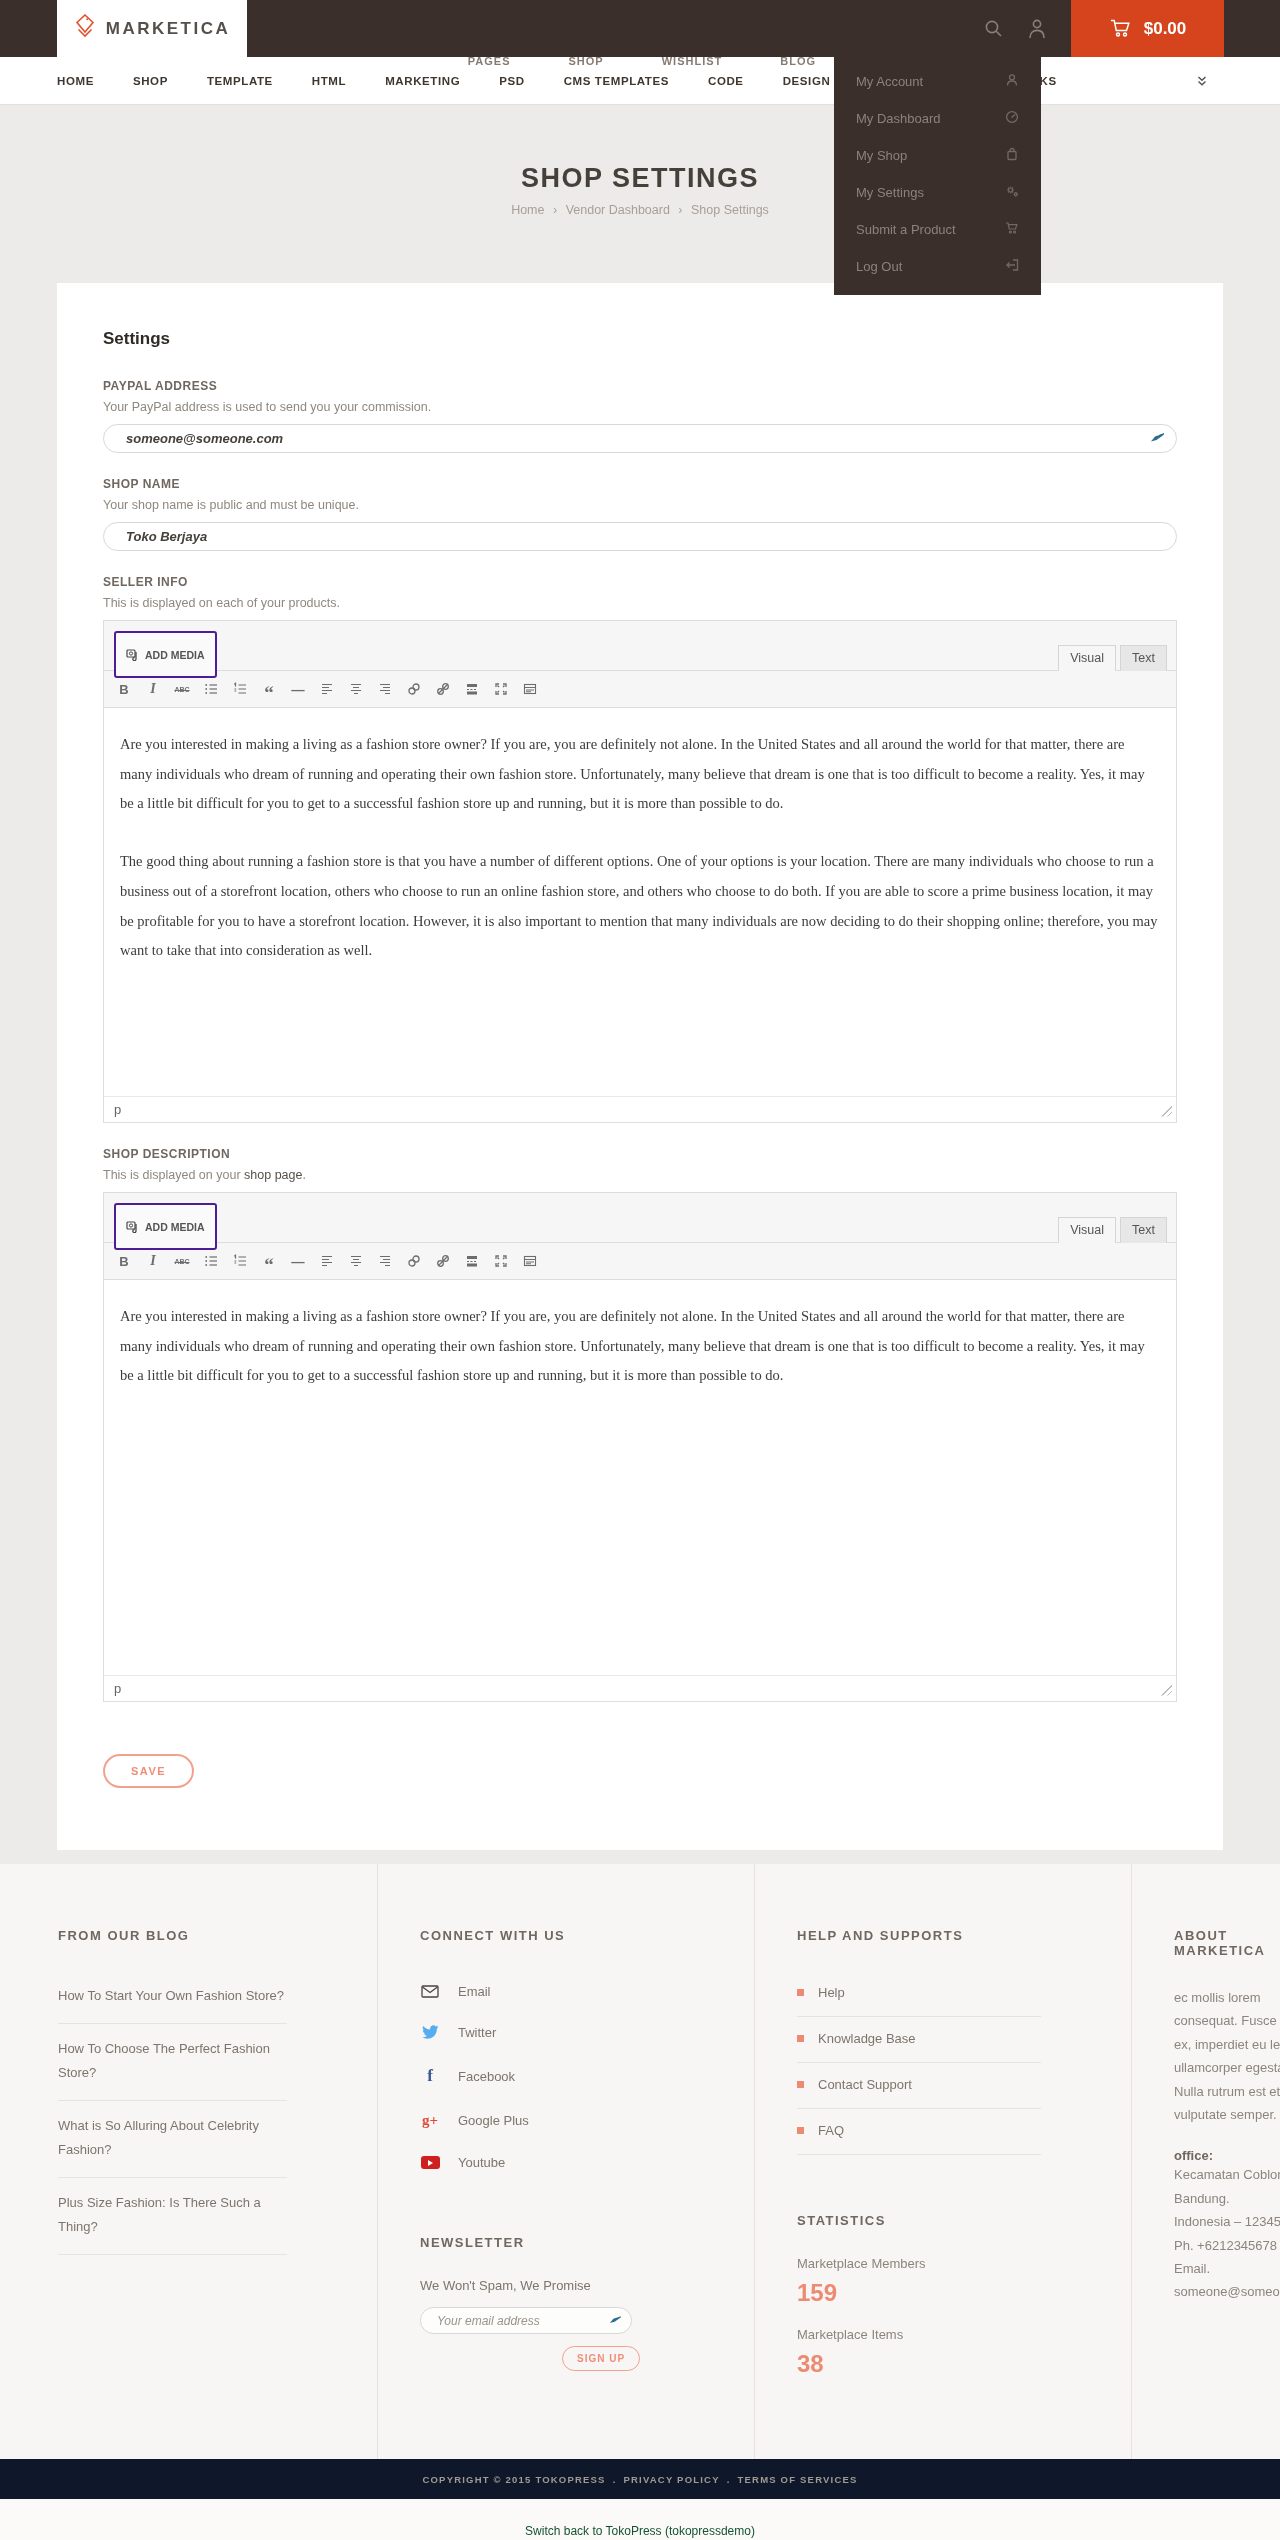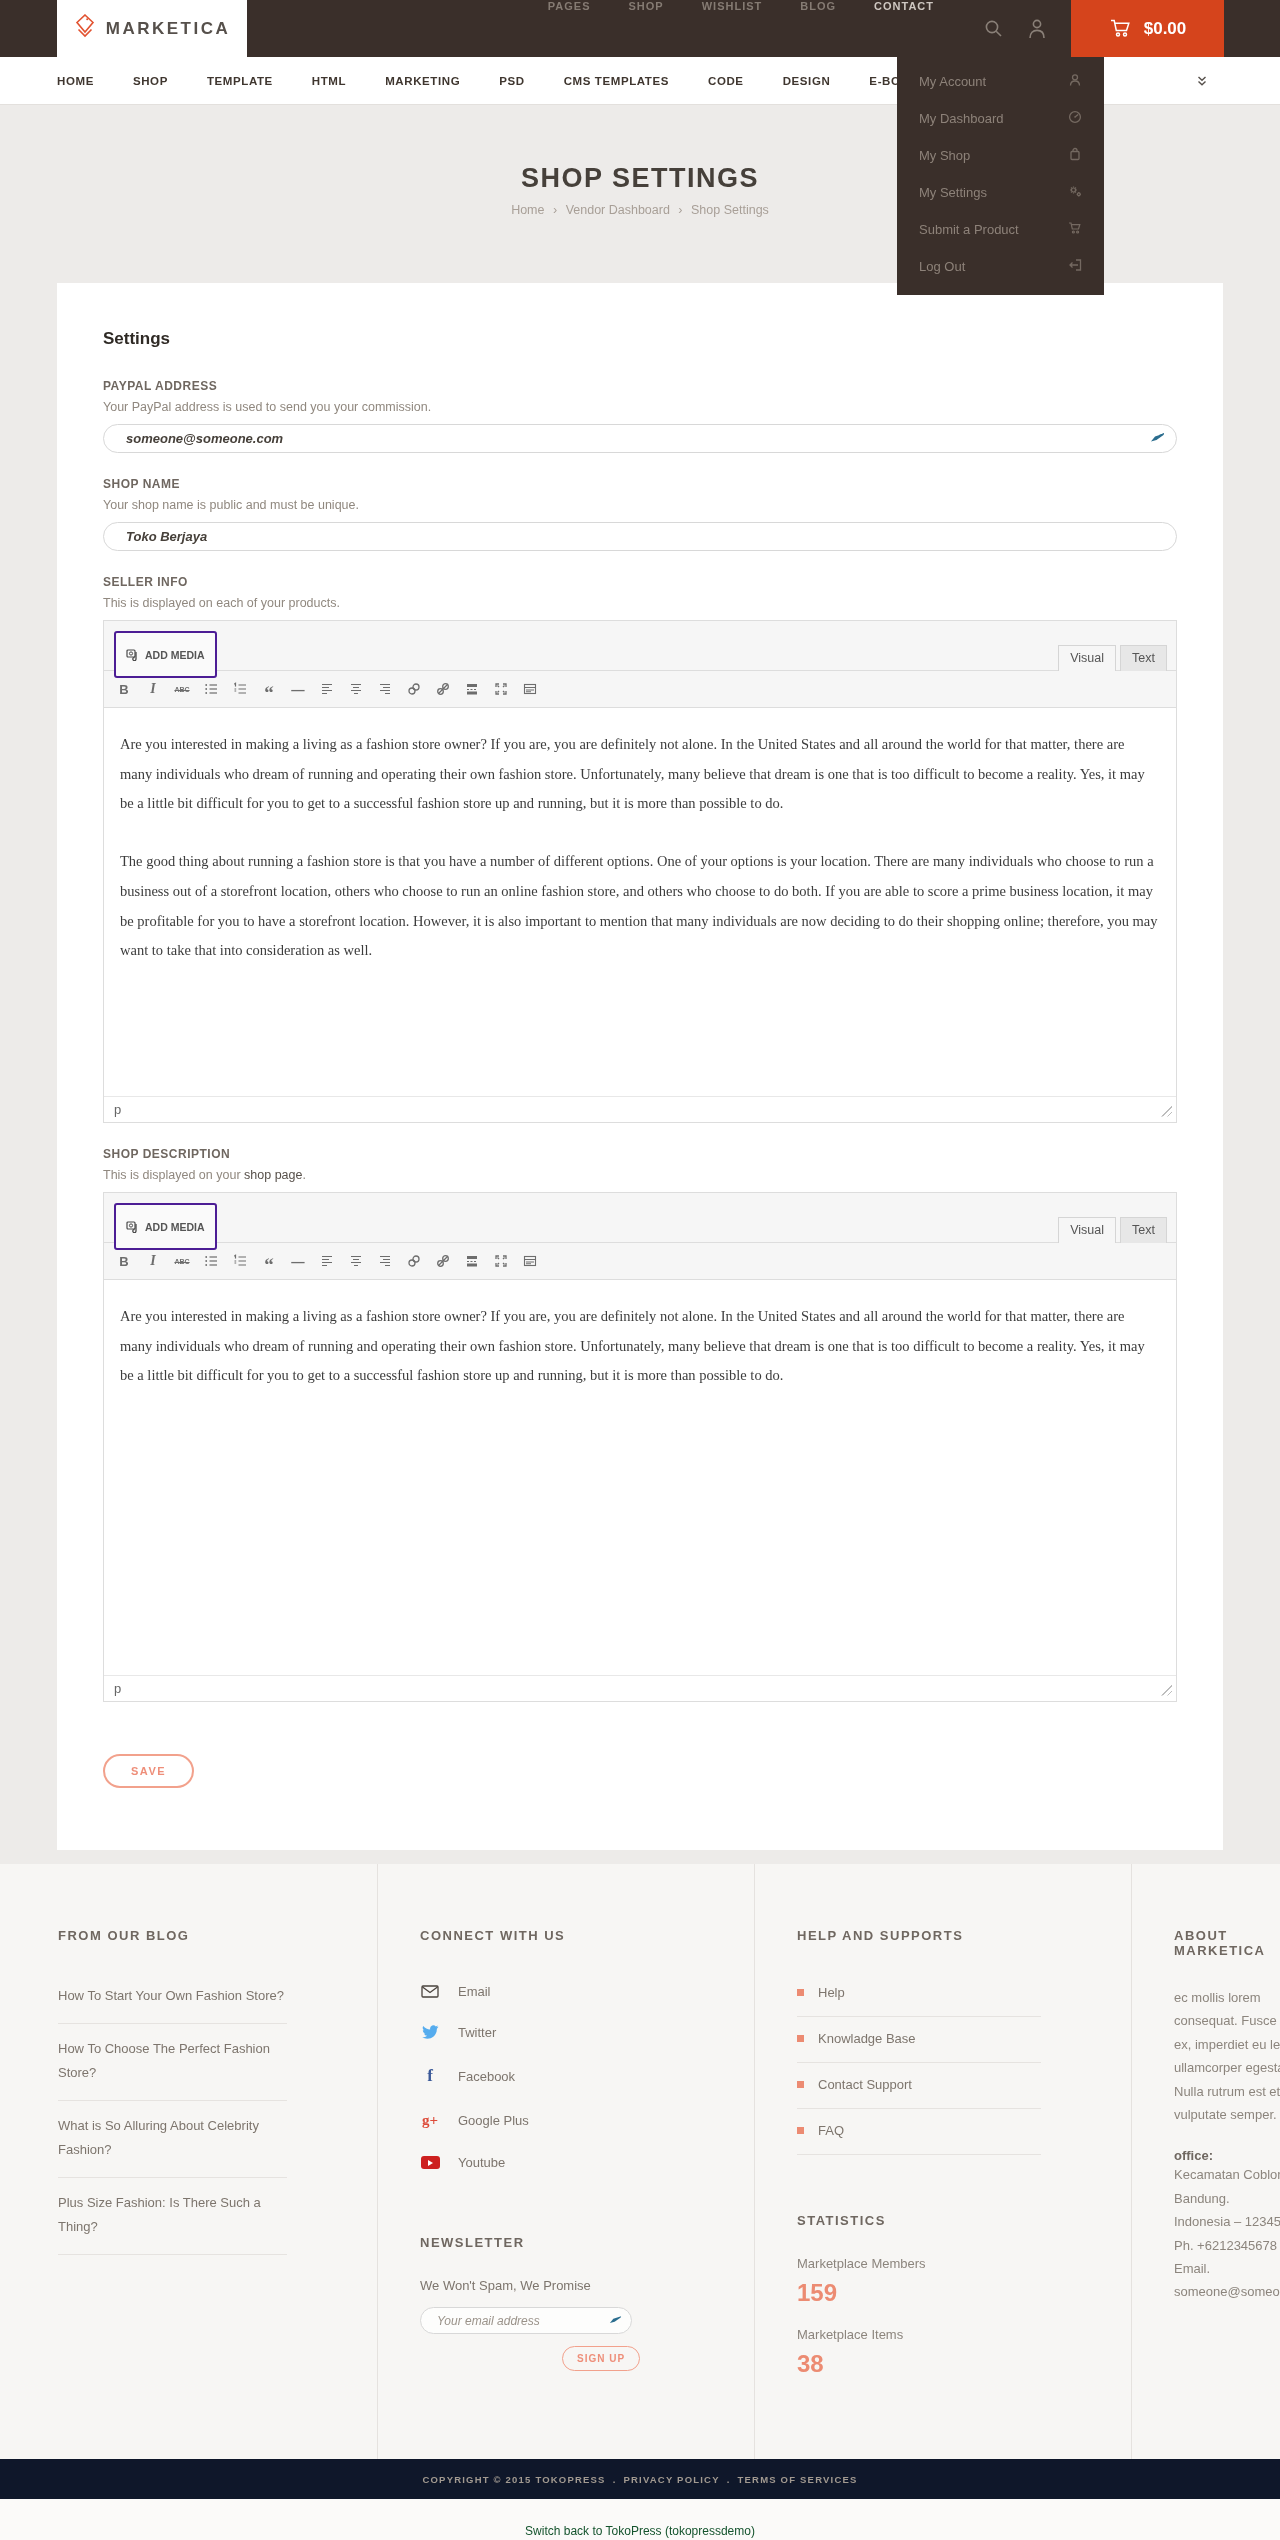--- a/index.html
+++ b/index.html
@@ -12,38 +12,38 @@
 
   
   .site-header { position: relative; height: 57px; background: #3a2f2a; z-index: 50; }
   .logo-box {
     position: absolute; left: 57px; top: 0; width: 190px; height: 57px;
     background: #fff; display: flex; align-items: center; justify-content: center; gap: 10px;
   }
   .logo-text { font-size: 17px; font-weight: bold; letter-spacing: 2.5px; color: #56504b; }
   .main-nav {
     position: absolute; right: 346px; top: 0; height: 67px;
-    display: flex; align-items: flex-start; gap: 38px;
+    display: flex; align-items: flex-end; gap: 58px;
   }
   .main-nav a { font-size: 11px; font-weight: bold; letter-spacing: 1px; color: #857b73; }
   .main-nav a.active { color: #cfc8c2; }
   .hdr-icons {
     position: absolute; right: 232px; top: 0; height: 57px;
     display: flex; align-items: center; gap: 22px;
   }
   .hdr-icons .icn { display: inline-flex; }
   .cart-button {
     position: absolute; right: 56px; top: 0; width: 153px; height: 57px;
     background: #d5441c; display: flex; align-items: center; justify-content: center; gap: 10px;
   }
   .cart-button span { color: #fff; font-size: 17px; font-weight: bold; }
 
   
   .account-dropdown {
-    position: absolute; left: 897px; top: 57px; width: 207px;
+    position: absolute; left: 834px; top: 57px; width: 207px;
     background: #3a2f2a; padding: 6px 0 10px; z-index: 60;
   }
   .dd-item {
     display: flex; align-items: center; justify-content: space-between;
     padding: 10px 22px; color: #8d8279; font-size: 13px;
   }
   .dd-item svg { flex: 0 0 auto; opacity: .85; }
 
   
   .cat-nav {

